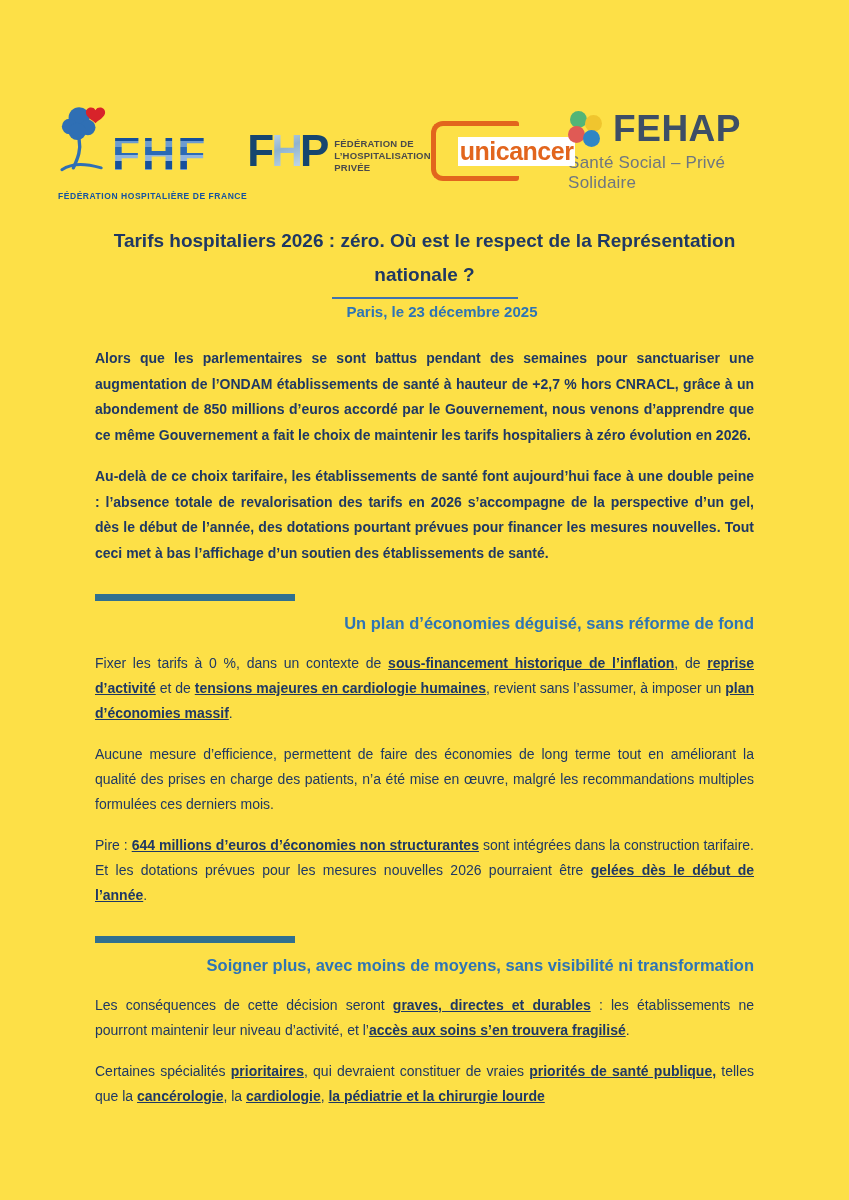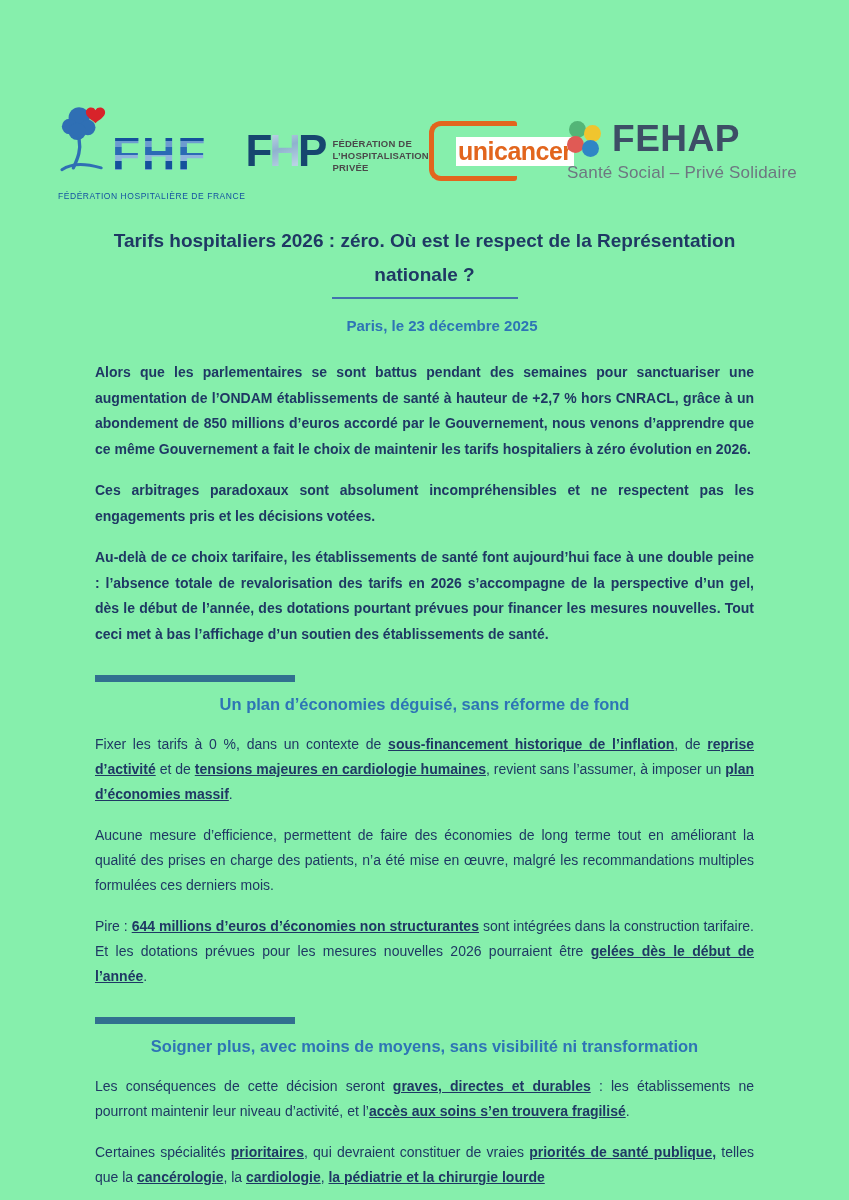--- a/index.html
+++ b/index.html
@@ -13,21 +13,21 @@
     --fhf-blue:#1A5DA8;
     --fehap-slate:#3D4E66;
     --muted-gray:#6E7681;
     --heart-red:#D8232A;
   }
   *{margin:0;padding:0;box-sizing:border-box;}
   html,body{background:#ffffff;}
   body{font-family:"Liberation Sans","DejaVu Sans",sans-serif;}
   .page{
     position:relative;width:849px;height:1200px;margin:0 auto;
-    background:#86efac;overflow:hidden;color:var(--navy);
+    background:#fde047;overflow:hidden;color:var(--navy);
   }
 
   
   .logos-row{
     display:flex;align-items:center;justify-content:space-between;
     margin:108px 52px 0 58px;height:86px;
   }
   .logo{display:flex;flex-direction:column;justify-content:center;}
 
   
@@ -38,21 +38,21 @@
   }
   @supports ((-webkit-background-clip:text) or (background-clip:text)){
     .fhf-letters{
       background:repeating-linear-gradient(180deg,
         #15509C 0 8px,#6D9CCF 8px 14px,#2B6AB5 14px 22px,
         #8FB4DC 22px 28px,#15509C 28px 36px,#6D9CCF 36px 44px);
       -webkit-background-clip:text;background-clip:text;color:transparent;
     }
   }
   .fhf-tagline{
-    font-size:8.5px;font-weight:400;letter-spacing:0.55px;
+    font-size:8.5px;font-weight:700;letter-spacing:0.55px;
     color:#1553A0;margin-top:14px;white-space:nowrap;
   }
 
   
   .logo-fhp{flex-direction:row;align-items:center;gap:8px;}
   .fhp-letters{font-size:44px;font-weight:700;letter-spacing:-3px;line-height:0.9;}
   .fhp-letters .fhp-f,.fhp-letters .fhp-p{color:var(--fhp-dark);}
   .fhp-letters .fhp-h{
     color:var(--fhp-light);
     background:linear-gradient(160deg,#C3D8E8 10%,#8FB2CE 45%,#B9D2E4 80%);
@@ -92,37 +92,37 @@
   .doc-title{
     font-size:19px;font-weight:700;color:var(--navy);
     line-height:34px;max-width:624px;margin:0 auto;
   }
   .title-divider{
     width:186px;height:2px;background:var(--divider-blue);
     margin:5px auto 0 auto;
   }
   .dateline{
     font-size:15px;font-weight:700;color:var(--heading-blue);
-    margin-top:18px;
+    margin-top:4px;
     padding-left:35px;
   }
 
   
   .body{margin:26px 95px 0 95px;width:659px;}
   .body p{
     font-size:14px;line-height:25px;color:var(--navy);
     text-align:justify;margin-bottom:16px;
   }
   .body p.lead{font-weight:700;line-height:25.5px;}
   .body p strong{font-weight:700;text-decoration:underline;}
   .section{margin-top:28px;}
   .section-bar{width:200px;height:7px;background:var(--bar-blue);}
   .section-heading{
     font-size:16.5px;font-weight:700;color:var(--heading-blue);
-    margin:13px 0 18px 0;text-align:center;
+    margin:13px 0 18px 0;text-align:right;
   }
 </style>
 </head>
 <body>
 
 <div class="page">
 
   <div class="logos-row">
 
     <div class="logo logo-fhf">
@@ -174,21 +174,20 @@
 
   <div class="title-block">
     <div class="doc-title">Tarifs hospitaliers 2026 : zéro. Où est le respect de la Représentation nationale ?</div>
     <div class="title-divider"></div>
     <div class="dateline">Paris, le 23 décembre 2025</div>
   </div>
 
   <div class="body">
 
     <p class="lead">Alors que les parlementaires se sont battus pendant des semaines pour sanctuariser une augmentation de l’ONDAM établissements de santé à hauteur de +2,7 % hors CNRACL, grâce à un abondement de 850 millions d’euros accordé par le Gouvernement, nous venons d’apprendre que ce même Gouvernement a fait le choix de maintenir les tarifs hospitaliers à zéro évolution en 2026.</p>
-    <p class="lead">Ces arbitrages paradoxaux sont absolument incompréhensibles et ne respectent pas les engagements pris et les décisions votées.</p>
     <p class="lead">Au-delà de ce choix tarifaire, les établissements de santé font aujourd’hui face à une double peine : l’absence totale de revalorisation des tarifs en 2026 s’accompagne de la perspective d’un gel, dès le début de l’année, des dotations pourtant prévues pour financer les mesures nouvelles. Tout ceci met à bas l’affichage d’un soutien des établissements de santé.</p>
 
     <div class="section">
       <div class="section-bar"></div>
       <div class="section-heading">Un plan d’économies déguisé, sans réforme de fond</div>
       <p><span>Fixer les tarifs à 0 %, dans un contexte de </span><strong>sous-financement historique de l’inflation</strong><span>, de </span><strong>reprise d’activité</strong><span> et de </span><strong>tensions majeures en cardiologie humaines</strong><span>, revient sans l’assumer, à imposer un </span><strong>plan d’économies massif</strong><span>.</span></p>
       <p><span>Aucune mesure d’efficience, permettent de faire des économies de long terme tout en améliorant la qualité des prises en charge des patients, n’a été mise en œuvre, malgré les recommandations multiples formulées ces derniers mois.</span></p>
       <p><span>Pire : </span><strong>644 millions d’euros d’économies non structurantes</strong><span> sont intégrées dans la construction tarifaire. Et les dotations prévues pour les mesures nouvelles 2026 pourraient être </span><strong>gelées dès le début de l’année</strong><span>.</span></p>
     </div>
 

